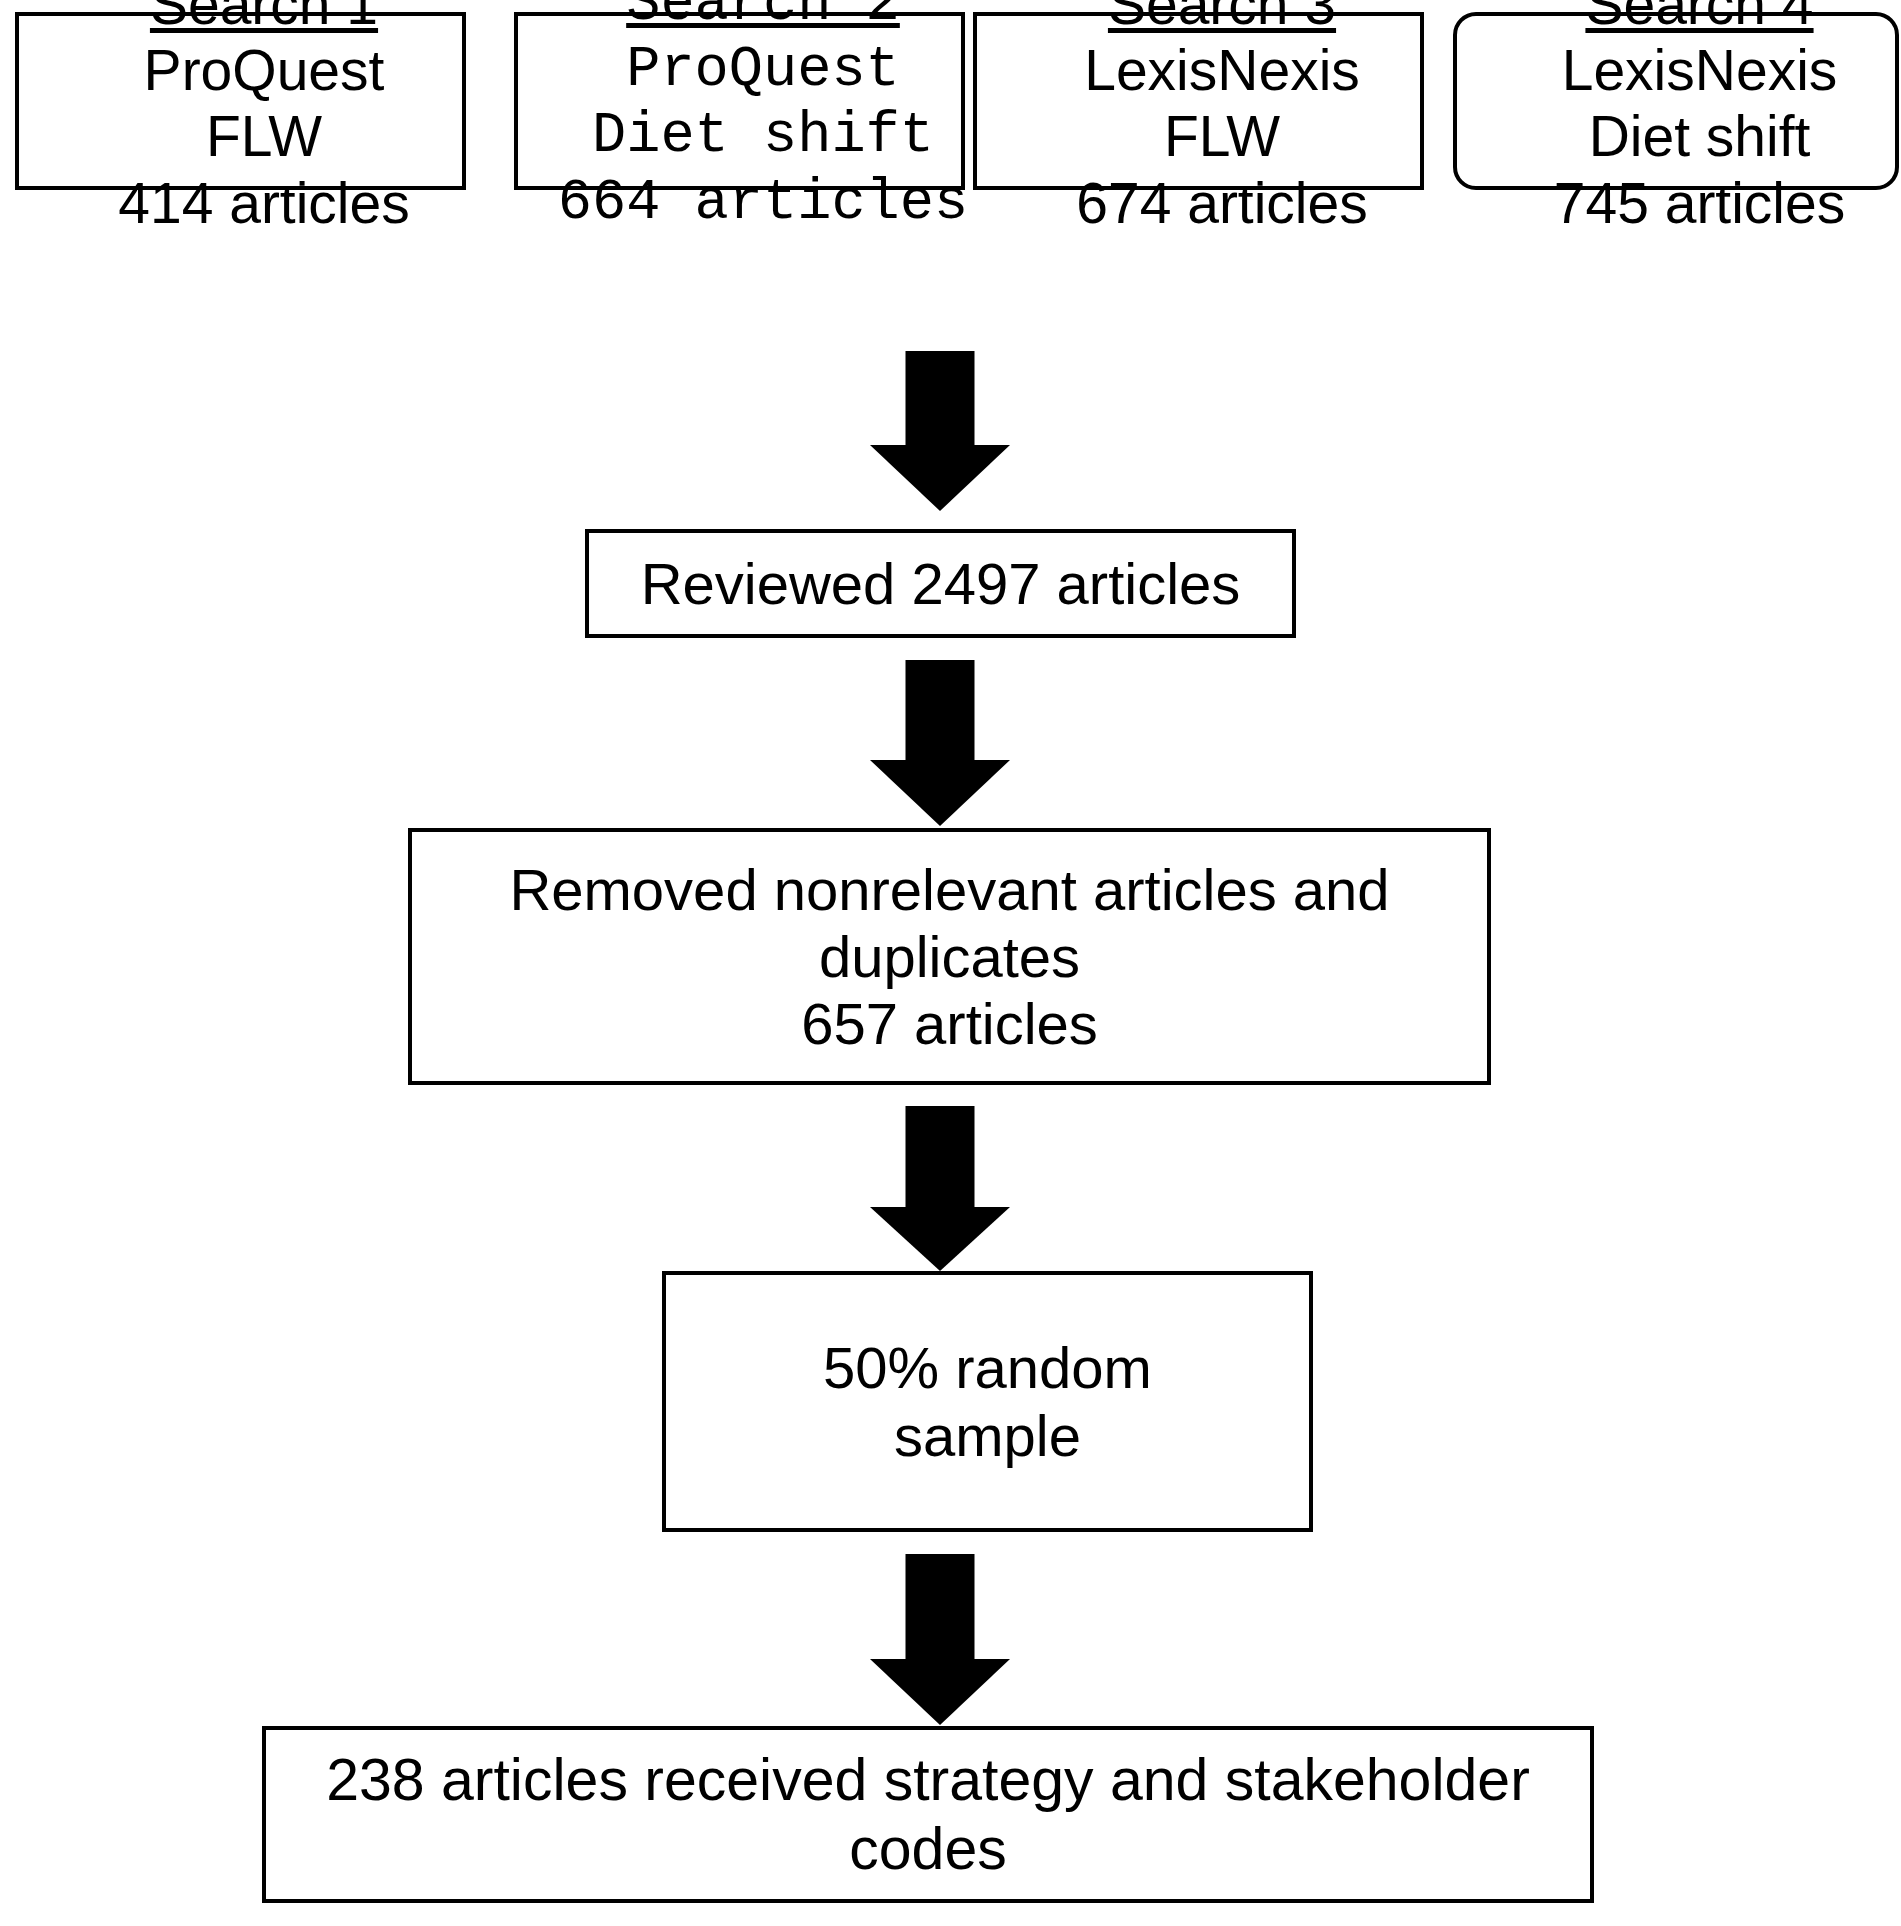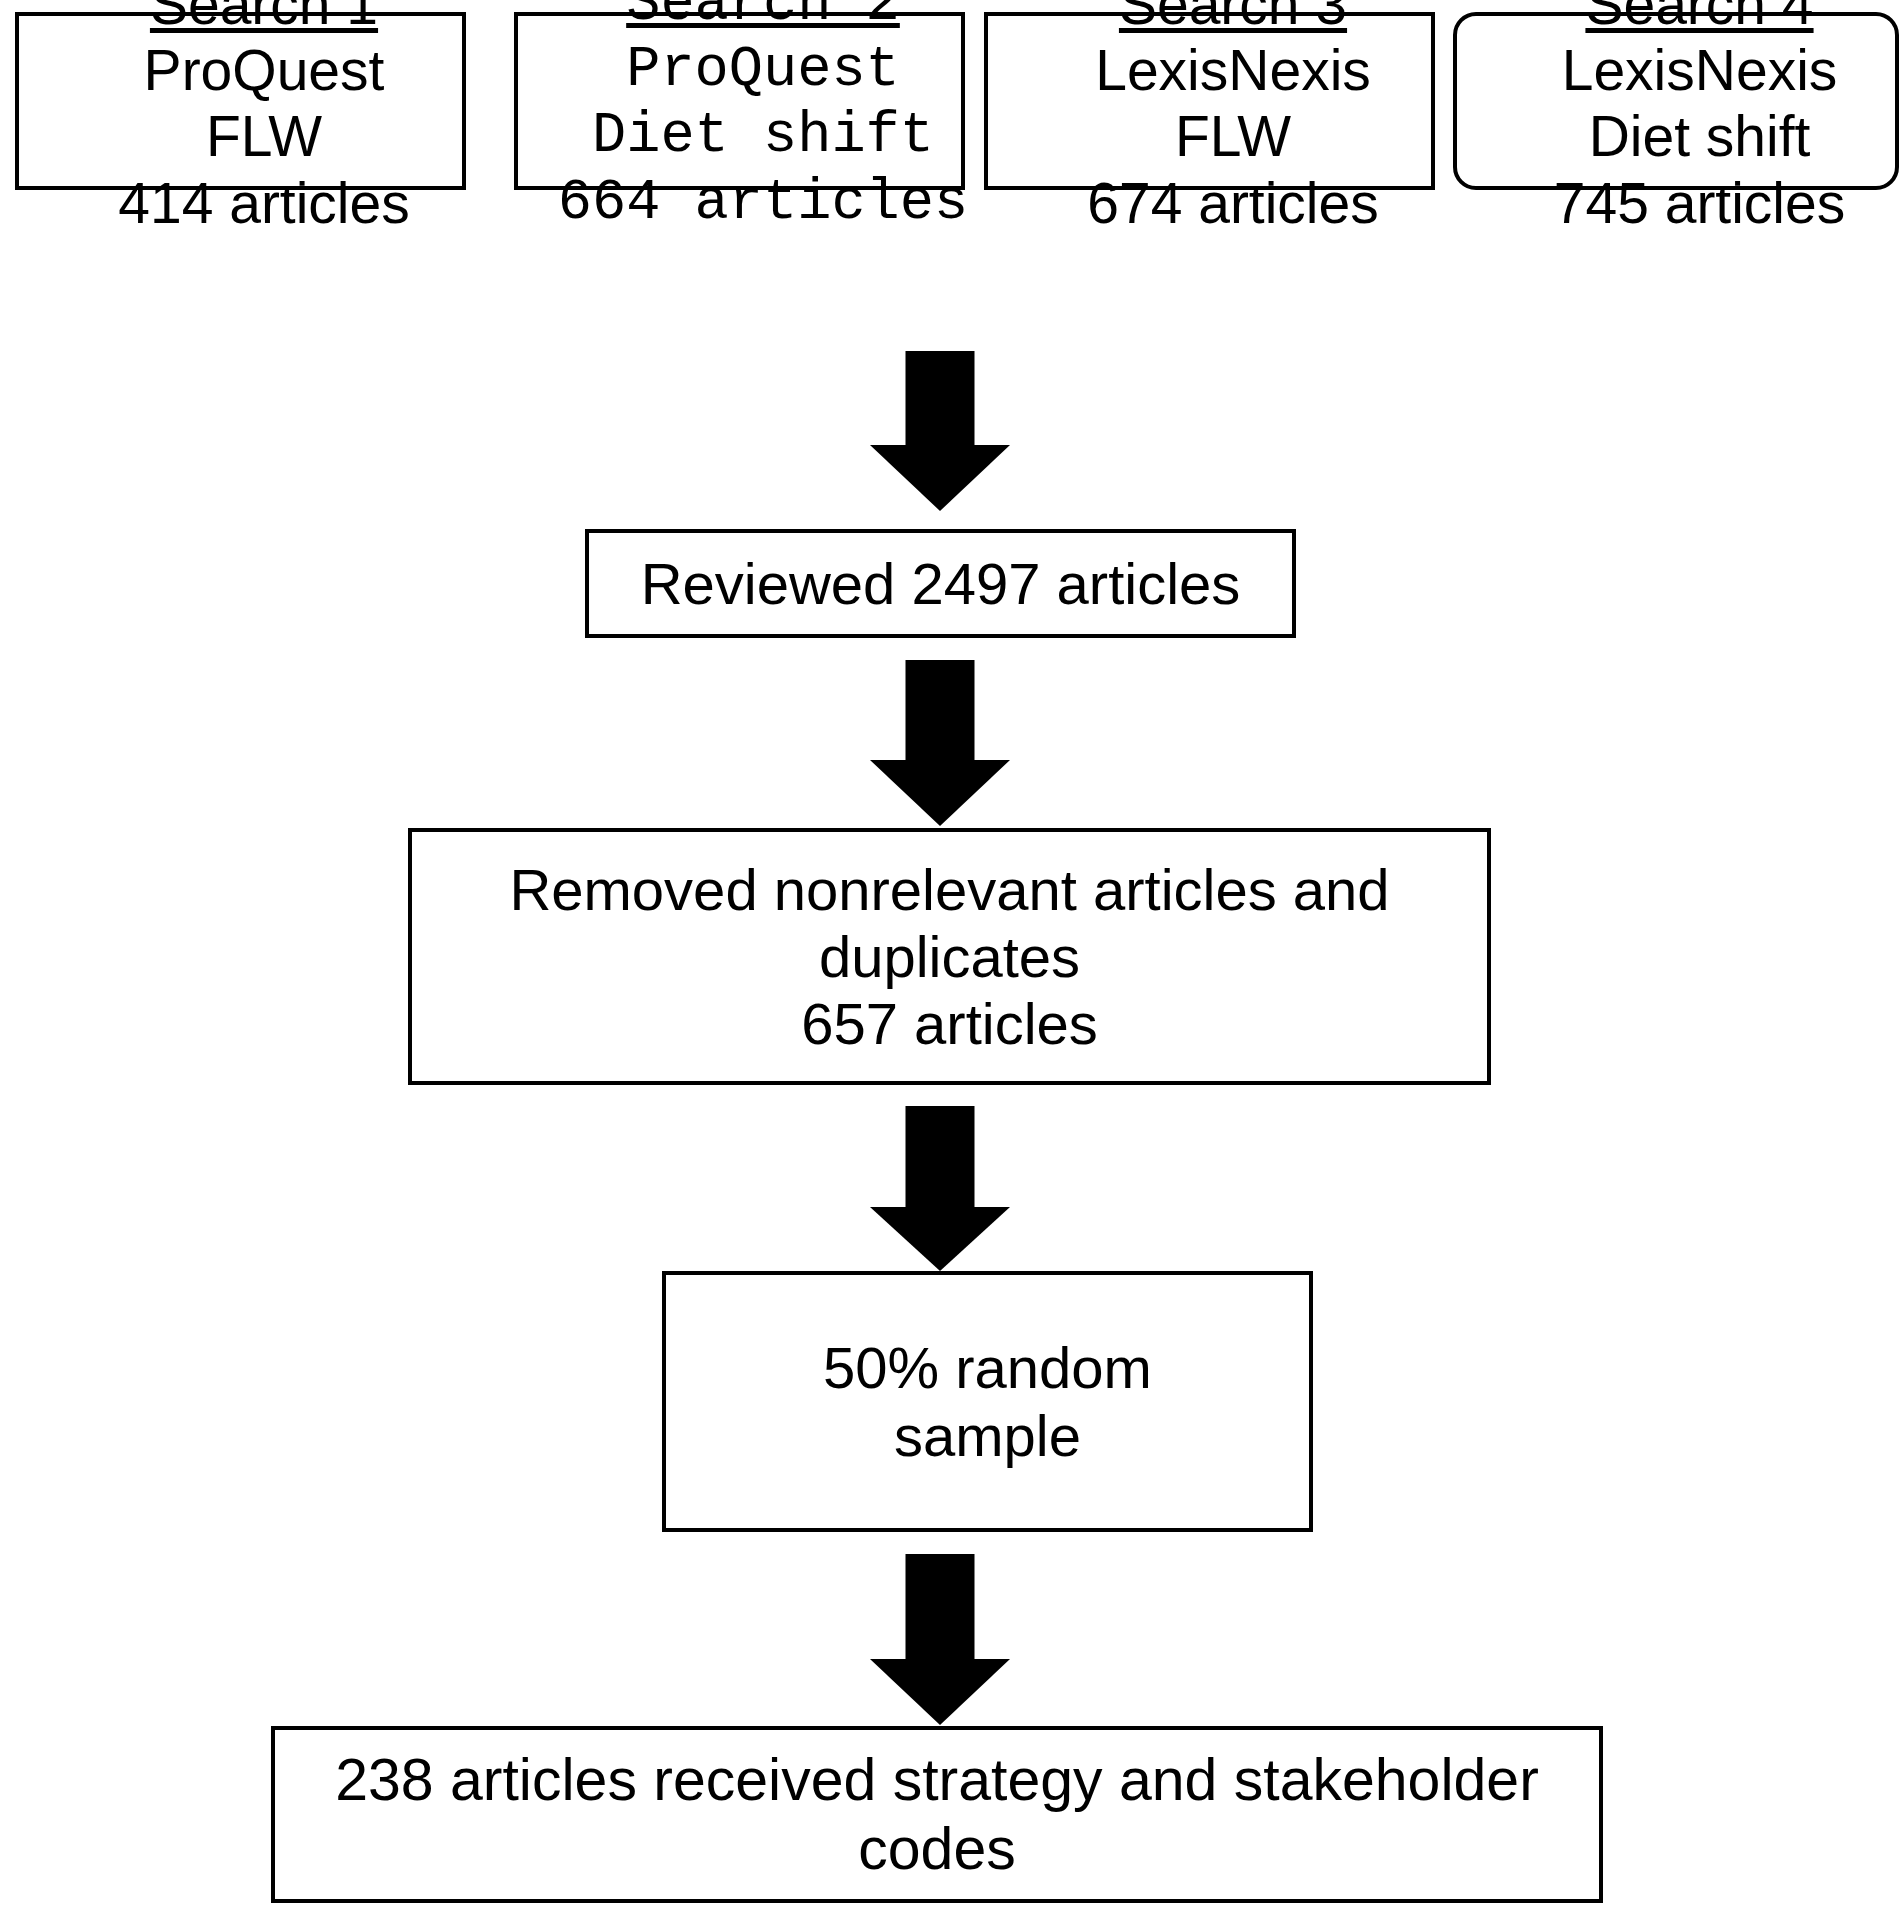--- a/index.html
+++ b/index.html
@@ -82,21 +82,21 @@
     <span class="line fs-top">414 articles</span>
   </div>
 
   <div class="node-box search-box" style="left:514px; top:12.4px; width:451px; height:178px;font-family:Liberation Mono, monospace;">
     <span class="line fs-top search-title">Search 2</span>
     <span class="line fs-top">ProQuest</span>
     <span class="line fs-top">Diet shift</span>
     <span class="line fs-top">664 articles</span>
   </div>
 
-  <div class="node-box search-box" style="left:973px; top:12.4px; width:451px; height:178px;margin-left:11px;">
+  <div class="node-box search-box" style="left:973px; top:12.4px; width:451px; height:178px;">
     <span class="line fs-top search-title">Search 3</span>
     <span class="line fs-top">LexisNexis</span>
     <span class="line fs-top">FLW</span>
     <span class="line fs-top">674 articles</span>
   </div>
 
   <div class="node-box search-box" style="left:1453px; top:12.4px; width:446px; height:178px;border-radius:23px;">
     <span class="line fs-top search-title">Search 4</span>
     <span class="line fs-top">LexisNexis</span>
     <span class="line fs-top">Diet shift</span>
@@ -131,19 +131,19 @@
   <div class="node-box" style="left:662px; top:1271px; width:651px; height:261px;">
     <span class="line fs-mid">50% random</span>
     <span class="line fs-mid">sample</span>
   </div>
 
   <div class="arrow" style="left:870px; top:1554px; width:140px; height:171px;">
     <div class="shaft" style="width:69px; height:111px;"></div>
     <div class="head" style="border-top-width:66px;"></div>
   </div>
 
-  <div class="node-box" style="left:271px; top:1726px; width:1332px; height:177px;">
+  <div class="node-box" style="left:262px; top:1726px; width:1332px; height:177px;">
     <span class="line fs-big">238 articles received strategy and stakeholder</span>
     <span class="line fs-big">codes</span>
   </div>
 
 </div>
 
 
 </body></html>

